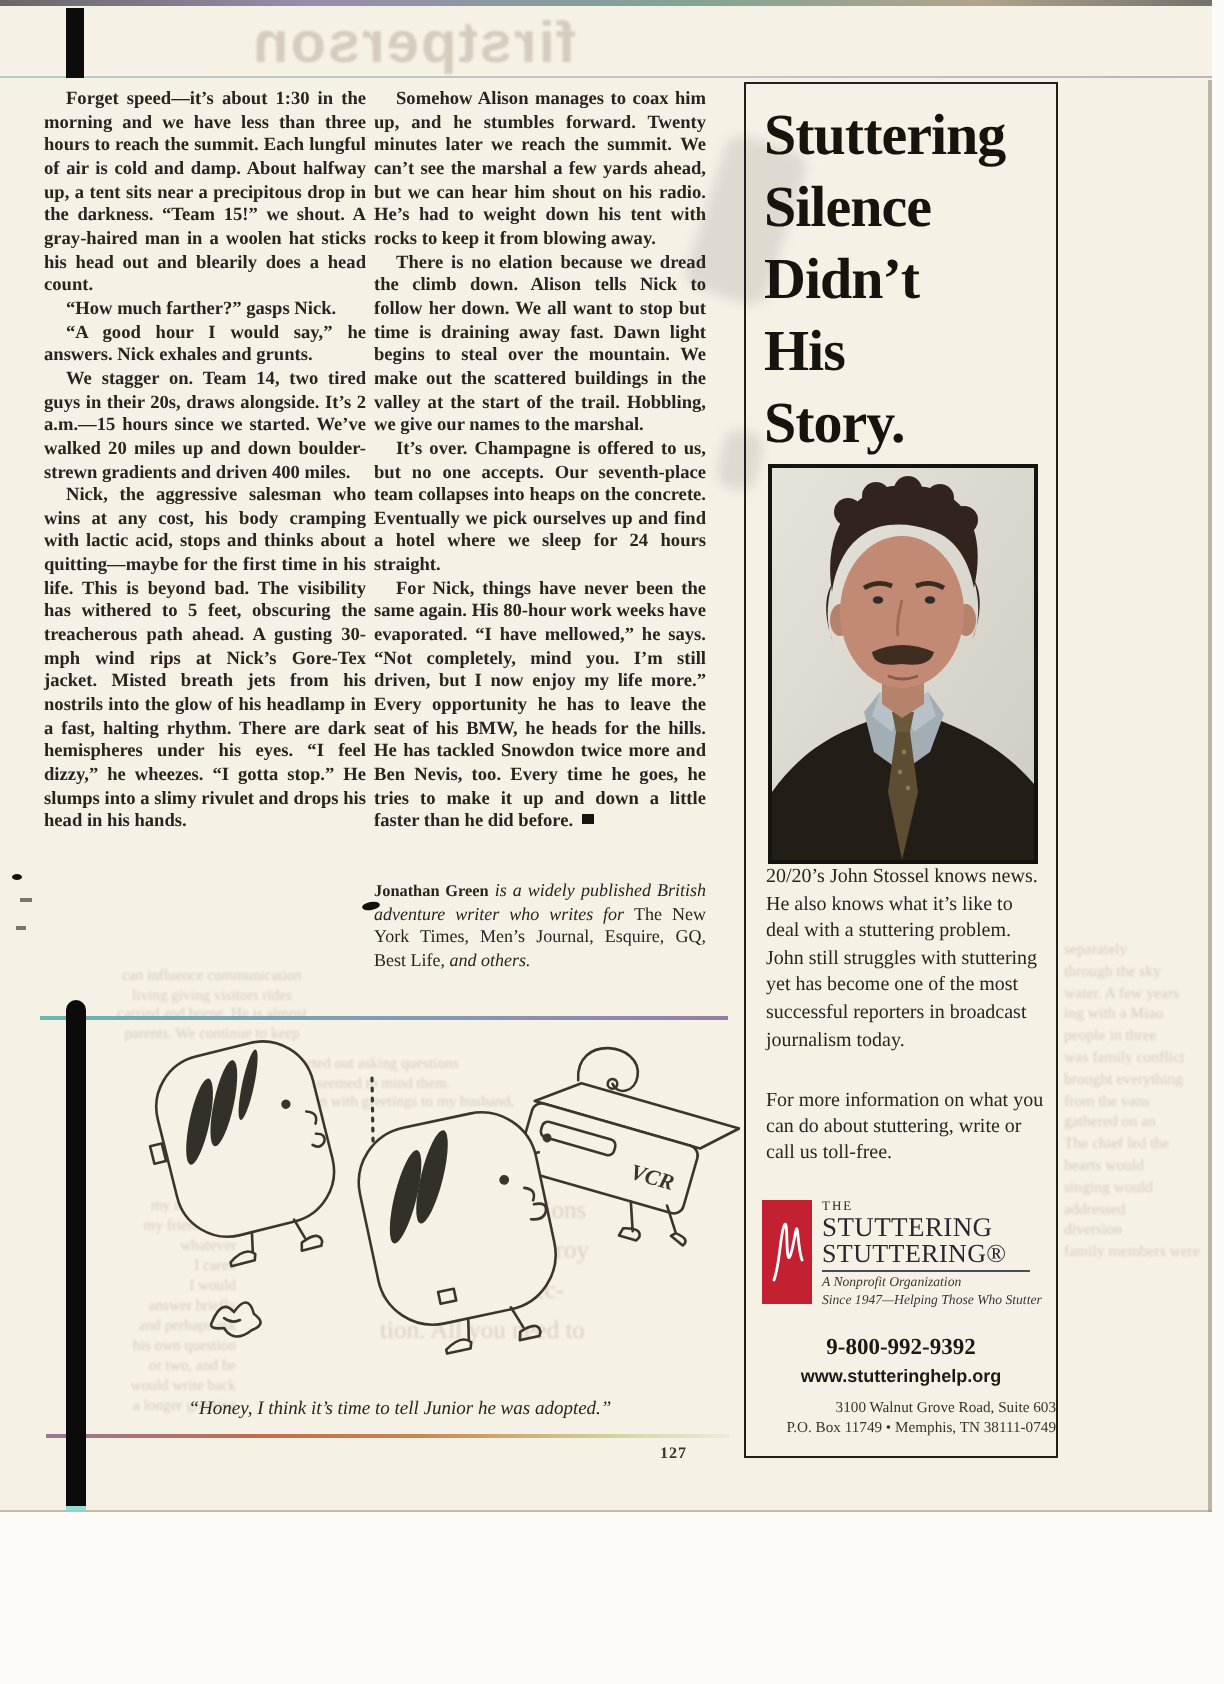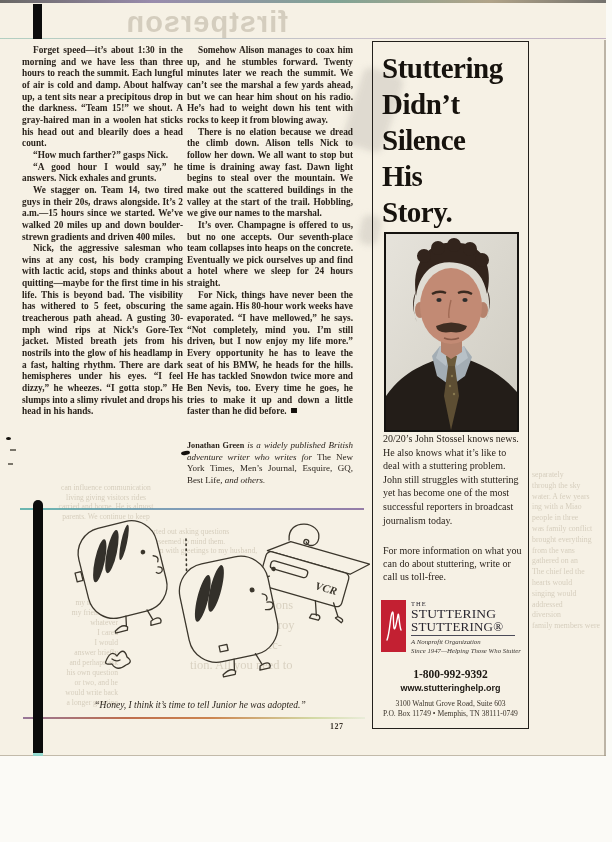--- a/index.html
+++ b/index.html
@@ -74,21 +74,21 @@
   #ad .logo-text{margin-left:5px;color:#2a2730;}
   #ad .logo-the{font-size:6.5px;letter-spacing:1px;line-height:7px;}
   #ad .logo-n1{font-size:13.5px;line-height:13px;letter-spacing:.2px;}
   #ad .logo-n2{font-size:13px;line-height:13px;letter-spacing:.2px;}
   #ad .logo-hr{width:104px;height:1px;background:#4a4a58;margin:2px 0 2px 0;}
   #ad .logo-tag{font-style:italic;font-size:6.8px;line-height:8.5px;color:#3a3632;}
   #ad .phone{position:absolute;left:0;top:626px;width:100%;text-align:center;
     font-weight:bold;font-size:11.5px;color:#1c1813;}
   #ad .website{position:absolute;left:0;top:641px;width:100%;text-align:center;
     font-family:"Liberation Sans",sans-serif;font-weight:bold;font-size:9px;color:#1c1813;}
-  #ad .addr{position:absolute;left:0;width:100%;text-align:center;
+  #ad .addr{position:absolute;left:0;width:100%;text-align:right;
     font-size:7.6px;line-height:10px;color:#3a332a;}
 </style>
 </head>
 <body>
 
 <div class="abs ghost-masthead">firstperson</div>
 <div class="abs ghost" style="left:43px;top:483px;width:126px;font-size:7.6px;line-height:9.6px;text-align:center;">can influence communication
 living giving visitors rides
 carried and borne. He is almost
 parents. We continue to keep</div>
@@ -213,22 +213,22 @@
       <path d="M72,146 q4,3 8,1"></path>
     </g>
   </g>
 </svg>
 <div id="caption" class="abs">“Honey, I think it’s time to tell Junior he was adopted.”</div>
 <div id="pagenum" class="abs">127</div>
 
 <div id="ad" class="abs">
   <div class="headline">
     <div>Stuttering</div>
+    <div>Silence</div>
     <div>Didn’t</div>
-    <div>Silence</div>
     <div>His</div>
     <div>Story.</div>
   </div>
 
   <svg class="photo" viewBox="0 0 131 196">
     <defs>
       <linearGradient id="pbg" x1="0" y1="0" x2="1" y2="1">
         <stop offset="0" stop-color="#e6e3db"></stop>
           <stop offset="1" stop-color="#cfccc2"></stop>
       </linearGradient>
@@ -275,17 +275,17 @@
     <div class="logo-text">
       <div class="logo-the">THE</div>
       <div class="logo-n1">STUTTERING</div>
       <div class="logo-n2">STUTTERING®</div>
       <div class="logo-hr"></div>
       <div class="logo-tag">A Nonprofit Organization</div>
       <div class="logo-tag">Since 1947—Helping Those Who Stutter</div>
     </div>
   </div>
 
-  <div class="phone">1-800-992-9392</div>
+  <div class="phone">9-800-992-9392</div>
   <div class="website">www.stutteringhelp.org</div>
   <div class="addr" style="top:657px;">3100 Walnut Grove Road, Suite 603</div>
   <div class="addr" style="top:667px;">P.O. Box 11749 • Memphis, TN 38111-0749</div>
 </div>
 
 </body></html>

